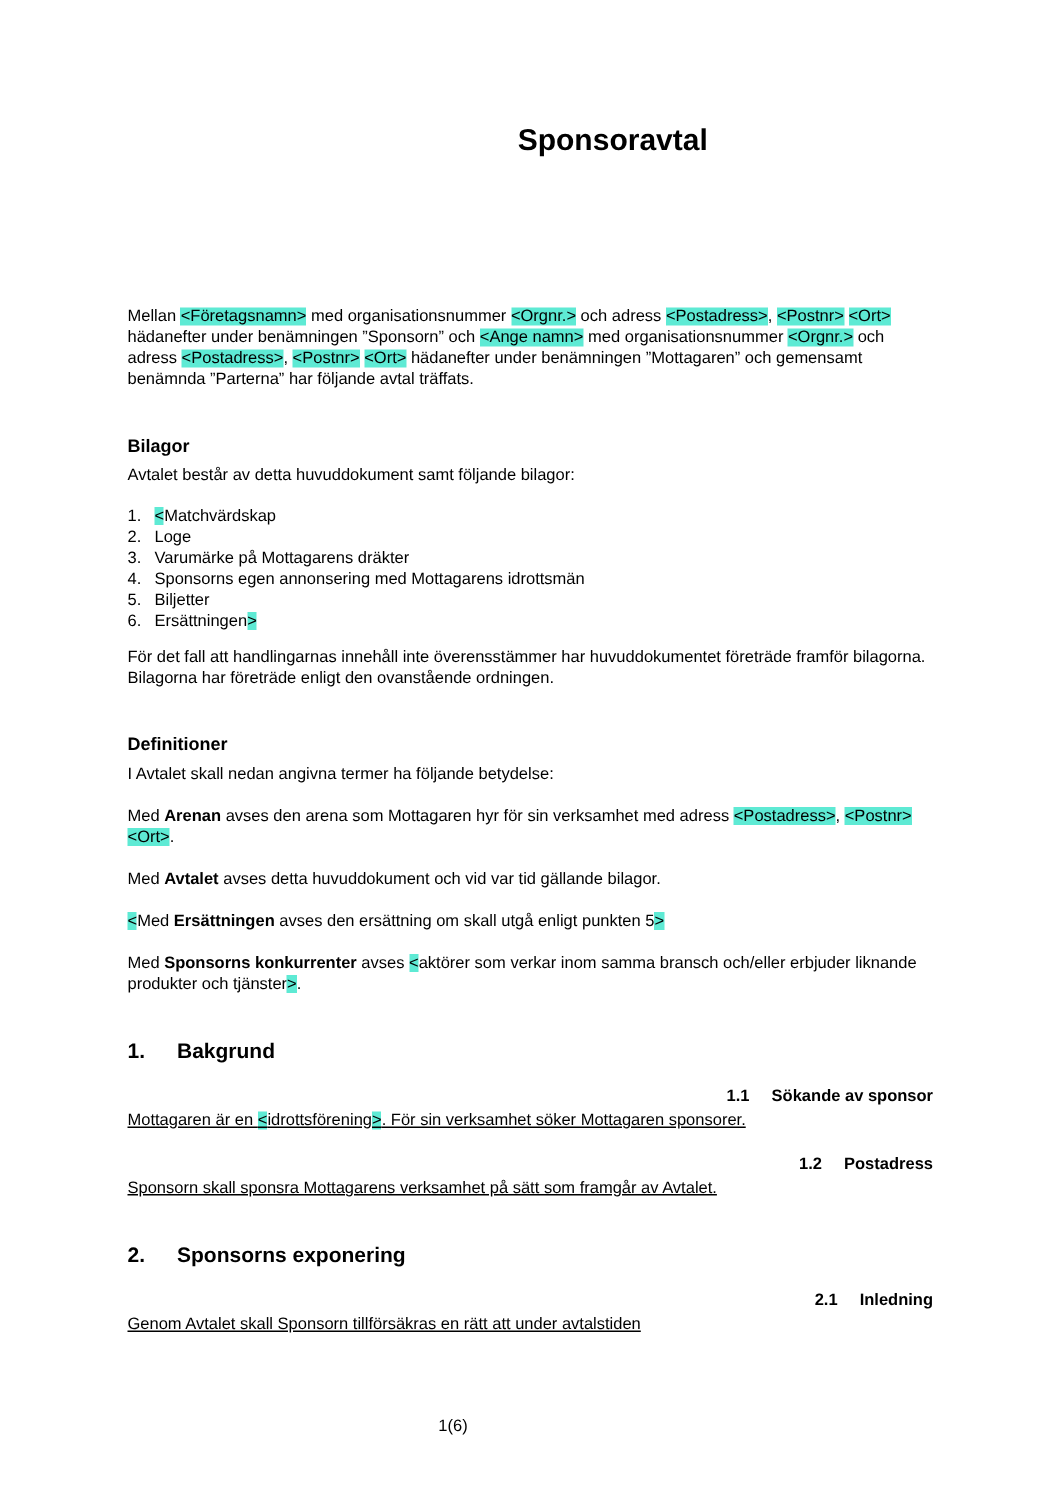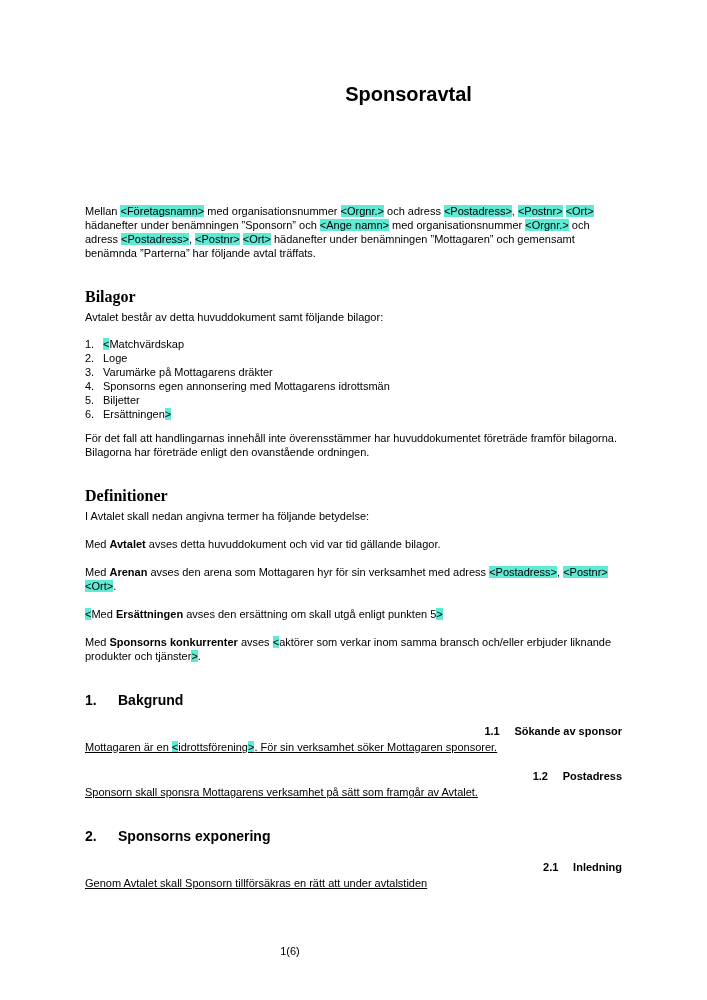--- a/index.html
+++ b/index.html
@@ -27,24 +27,23 @@
     font-size: 20px;
     line-height: 18px;
     font-weight: bold;
     text-align: center;
     padding-left: 110px;
   }
   .intro { margin-top: 101px; }
 
   .h2 {
     margin: 29px 0 5px 0;
-    font-size: 16px;
+    font-size: 12px;
     line-height: 16px;
     font-weight: bold;
-    font-family: Liberation Serif, serif;
   }
 
   ol.attachments {
     list-style: none;
     margin: 13px 0 0 0;
     padding: 0;
   }
   ol.attachments li { display: flex; }
   ol.attachments .num { width: 18px; flex: none; }
 
@@ -65,21 +64,21 @@
     margin-top: 15px;
     font-weight: bold;
     justify-content: flex-end;
   }
   .sub-h .num { width: 30px; flex: none; }
   .sub-body { margin-top: 2px; text-decoration: underline; }
 
   .footer {
     position: absolute;
     top: 944px;
-    left: 4px;
+    left: 16px;
     width: 572px;
     text-align: center;
   }
 </style>
 </head>
 <body>
 
 <div class="page">
 
   <h1 class="title">Sponsoravtal</h1>
@@ -114,22 +113,22 @@
       <span class="num">6.</span>
       <span><span>Ersättningen</span><span class="hl">&gt;</span></span>
     </li>
   </ol>
 
   <p class="note">För det fall att handlingarnas innehåll inte överensstämmer har huvuddokumentet företräde framför bilagorna. Bilagorna har företräde enligt den ovanstående ordningen.</p>
 
   <h2 class="h2">Definitioner</h2>
   <p>I Avtalet skall nedan angivna termer ha följande betydelse:</p>
 
+  <p class="def"><span>Med </span><span class="b">Arenan</span><span> avses den arena som Mottagaren hyr för sin verksamhet med adress </span><span class="hl">&lt;Postadress&gt;</span><span>, </span><span class="hl">&lt;Postnr&gt;</span><span> </span><span class="hl">&lt;Ort&gt;</span><span>.</span></p>
   <p class="def"><span>Med </span><span class="b">Avtalet</span><span> avses detta huvuddokument och vid var tid gällande bilagor.</span></p>
-  <p class="def"><span>Med </span><span class="b">Arenan</span><span> avses den arena som Mottagaren hyr för sin verksamhet med adress </span><span class="hl">&lt;Postadress&gt;</span><span>, </span><span class="hl">&lt;Postnr&gt;</span><span> </span><span class="hl">&lt;Ort&gt;</span><span>.</span></p>
   <p class="def"><span class="hl">&lt;</span><span>Med </span><span class="b">Ersättningen</span><span> avses den ersättning om skall utgå enligt punkten 5</span><span class="hl">&gt;</span></p>
   <p class="def"><span>Med </span><span class="b">Sponsorns konkurrenter</span><span> avses </span><span class="hl">&lt;</span><span>aktörer som verkar inom samma bransch och/eller erbjuder liknande produkter och tjänster</span><span class="hl">&gt;</span><span>.</span></p>
 
   <div class="sec-h1">
     <span class="num">1.</span>
     <span>Bakgrund</span>
   </div>
 
   <div class="sub-h">
     <span class="num">1.1</span>

